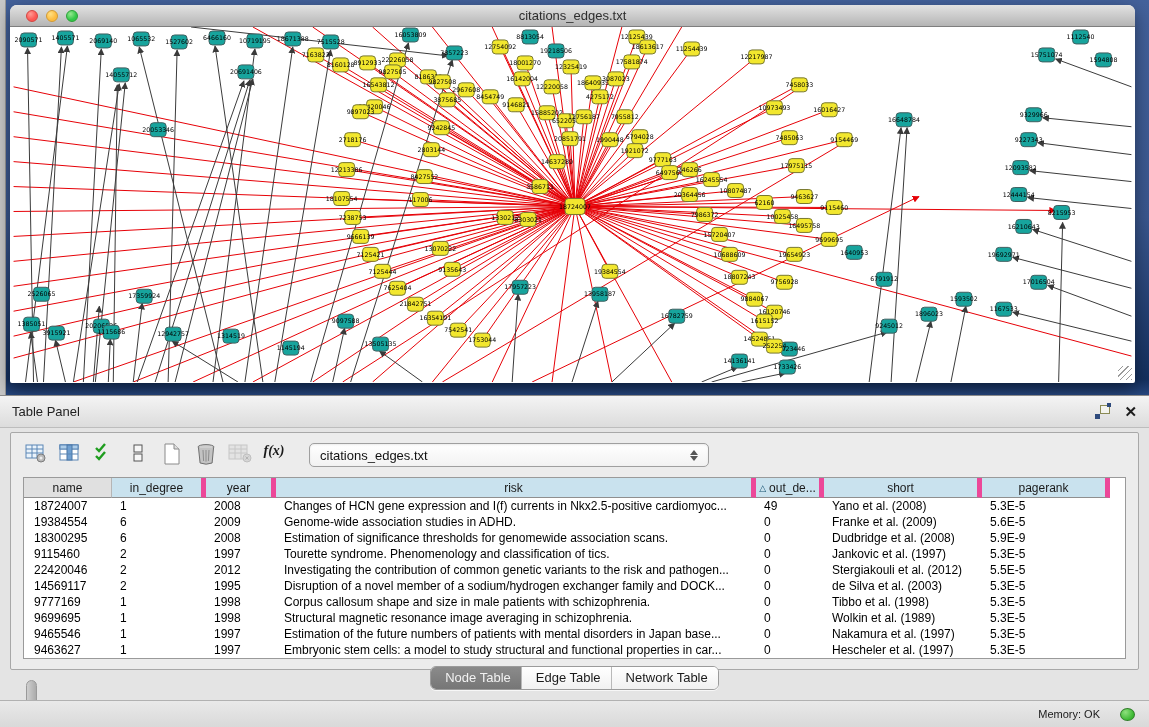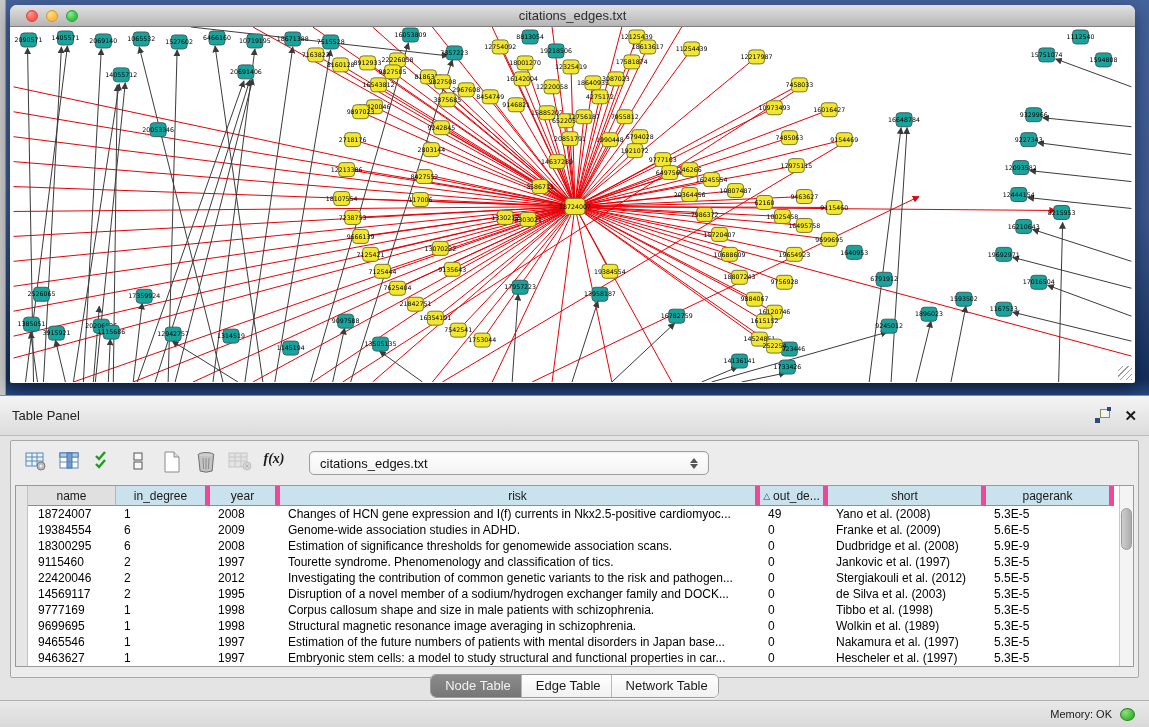--- a/index.html
+++ b/index.html
@@ -22,21 +22,21 @@
   .tl.yellow{ background:radial-gradient(circle at 35% 30%,#ffe084,#fdbc40 60%); border:1px solid #d29a33; }
   .tl.green { background:radial-gradient(circle at 35% 30%,#97e890,#33c748 60%); border:1px solid #2aa136; }
   .canvas { position:relative; width:1123px; height:355px; margin-left:1px; background:#fff; overflow:hidden; }
   .canvas svg { display:block; }
   .grip { position:absolute; right:2px; bottom:2px; width:14px; height:14px;
     background:repeating-linear-gradient(135deg,transparent 0 3px,#9a9a9a 3px 4px); }
 
   
   .table-panel { position:absolute; left:0; top:395px; width:1149px; height:305px;
     background:#e4e4e4; border-top:1px solid #8a8a8a; }
-  .panel-titlebar { height:40px; background:linear-gradient(180deg,#f4f4f4,#dcdcdc);
+  .panel-titlebar { height:32px; background:linear-gradient(180deg,#f4f4f4,#dcdcdc);
     border-bottom:1px solid #bdbdbd; display:flex; align-items:center; padding:0 12px;gap:48px; }
   .panel-title { font-size:13px; color:#222; }
   .pt-icons { margin-left:auto; display:flex; align-items:center; gap:14px; }
   .float-ic { position:relative; width:15px; height:14px; }
   .float-ic .sq1 { position:absolute; right:0; top:0; width:10px; height:9px; border:1px solid #8b8b55; background:#f4f4ee; }
   .float-ic .sq2 { position:absolute; left:0; bottom:0; width:5px; height:5px; background:#2e4a7c; }
   .float-ic .sq3 { position:absolute; right:-1px; top:-2px; width:4px; height:4px; background:#2e4a7c; }
   .close-ic { font-size:15px; font-weight:bold; color:#1c1c1c; line-height:1; cursor:default; }
 
   .panel-body { margin:4px 10px 0 10px; height:238px; background:#ececec;
@@ -46,21 +46,21 @@
   .tb-ic svg { display:block; }
   .fx { font-size:14px; font-style:italic; font-family:"Liberation Serif",serif; color:#1a1a1a; font-weight:bold; }
   .combo { margin-left:18px; width:400px; height:24px; background:linear-gradient(180deg,#ffffff,#f2f2f2);
     border:1px solid #9f9f9f; border-radius:5px; display:flex; align-items:center; padding:0 10px;
     font-size:13px; color:#111; box-shadow:inset 0 1px 2px rgba(0,0,0,.08); }
   .combo .arrows { margin-left:auto; display:flex; flex-direction:column; gap:1px; }
   .combo .arrows i { width:0; height:0; border-left:4px solid transparent; border-right:4px solid transparent; }
   .combo .arrows .up { border-bottom:5px solid #555; }
   .combo .arrows .dn { border-top:5px solid #555; }
 
-  .tablewrap { position:relative; margin:0 4px; height:182px; background:#fff; border:1px solid #9a9a9a; display:flex; }
+  .tablewrap { position:relative; margin:0 12px; height:182px; background:#fff; border:1px solid #9a9a9a; display:flex;flex-direction:column; }
   .gutter { width:12px; background:#e6e6e6; border-right:1px solid #c2c2c2; }
   .grid { flex:1; overflow:hidden; }
   .hrow, .drow { display:grid; grid-template-columns:88px 94px 70px 480px 68px 158px 128px; }
   .hrow { height:20px; }
   .hcell { background:#c9e2ee; border-right:5px solid #ec4899; border-bottom:1px solid #8f8f8f;
     font-size:12px; color:#1a1a1a; display:flex; align-items:center; justify-content:center; overflow:hidden; white-space:nowrap; }
   .hcell.gray { background:#e0e0e0; border-right:1px solid #b5b5b5; }
   .hcell .sortmk { font-size:9px; color:#14506e; margin-right:3px; }
   .drow { height:16px; font-size:12px; color:#000; }
   .dcell { padding-left:8px; white-space:nowrap; overflow:hidden; display:flex; align-items:center; }
@@ -73,21 +73,21 @@
   .seg { display:flex; border:1px solid #9b9b9b; border-radius:6px; overflow:hidden;
     background:#fdfdfd; box-shadow:0 1px 0 rgba(255,255,255,.7); }
   .seg .tab { padding:3px 10px 4px 14px; font-size:13px; color:#1a1a1a; border-right:1px solid #b9b9b9;
     background:linear-gradient(180deg,#ffffff,#f1f1f1); }
   .seg .tab:last-child { border-right:none; }
   .seg .tab.active { background:linear-gradient(180deg,#8b8b8b,#767676); color:#f2f2f2; }
 
   
   .statusbar { position:absolute; left:0; bottom:0; width:1149px; height:27px;
     background:linear-gradient(180deg,#e9e9e9,#d9d9d9); border-top:1px solid #b1b1b1;
-    display:flex; align-items:center; justify-content:flex-end; padding-right:14px; gap:8px; }
+    display:flex; align-items:center; justify-content:flex-end; padding-right:14px; gap:20px; }
   .mem-label { font-size:11px; color:#1a1a1a; }
   .mem-dot { width:15px; height:13px; border-radius:50%; background:radial-gradient(circle at 35% 30%,#8fe07e,#3cb832 70%); border:1px solid #2e7d27; }
 </style>
 </head>
 <body>
 
 <div class="app">
 
   <div class="desktop">
     <div class="left-strip"></div>

